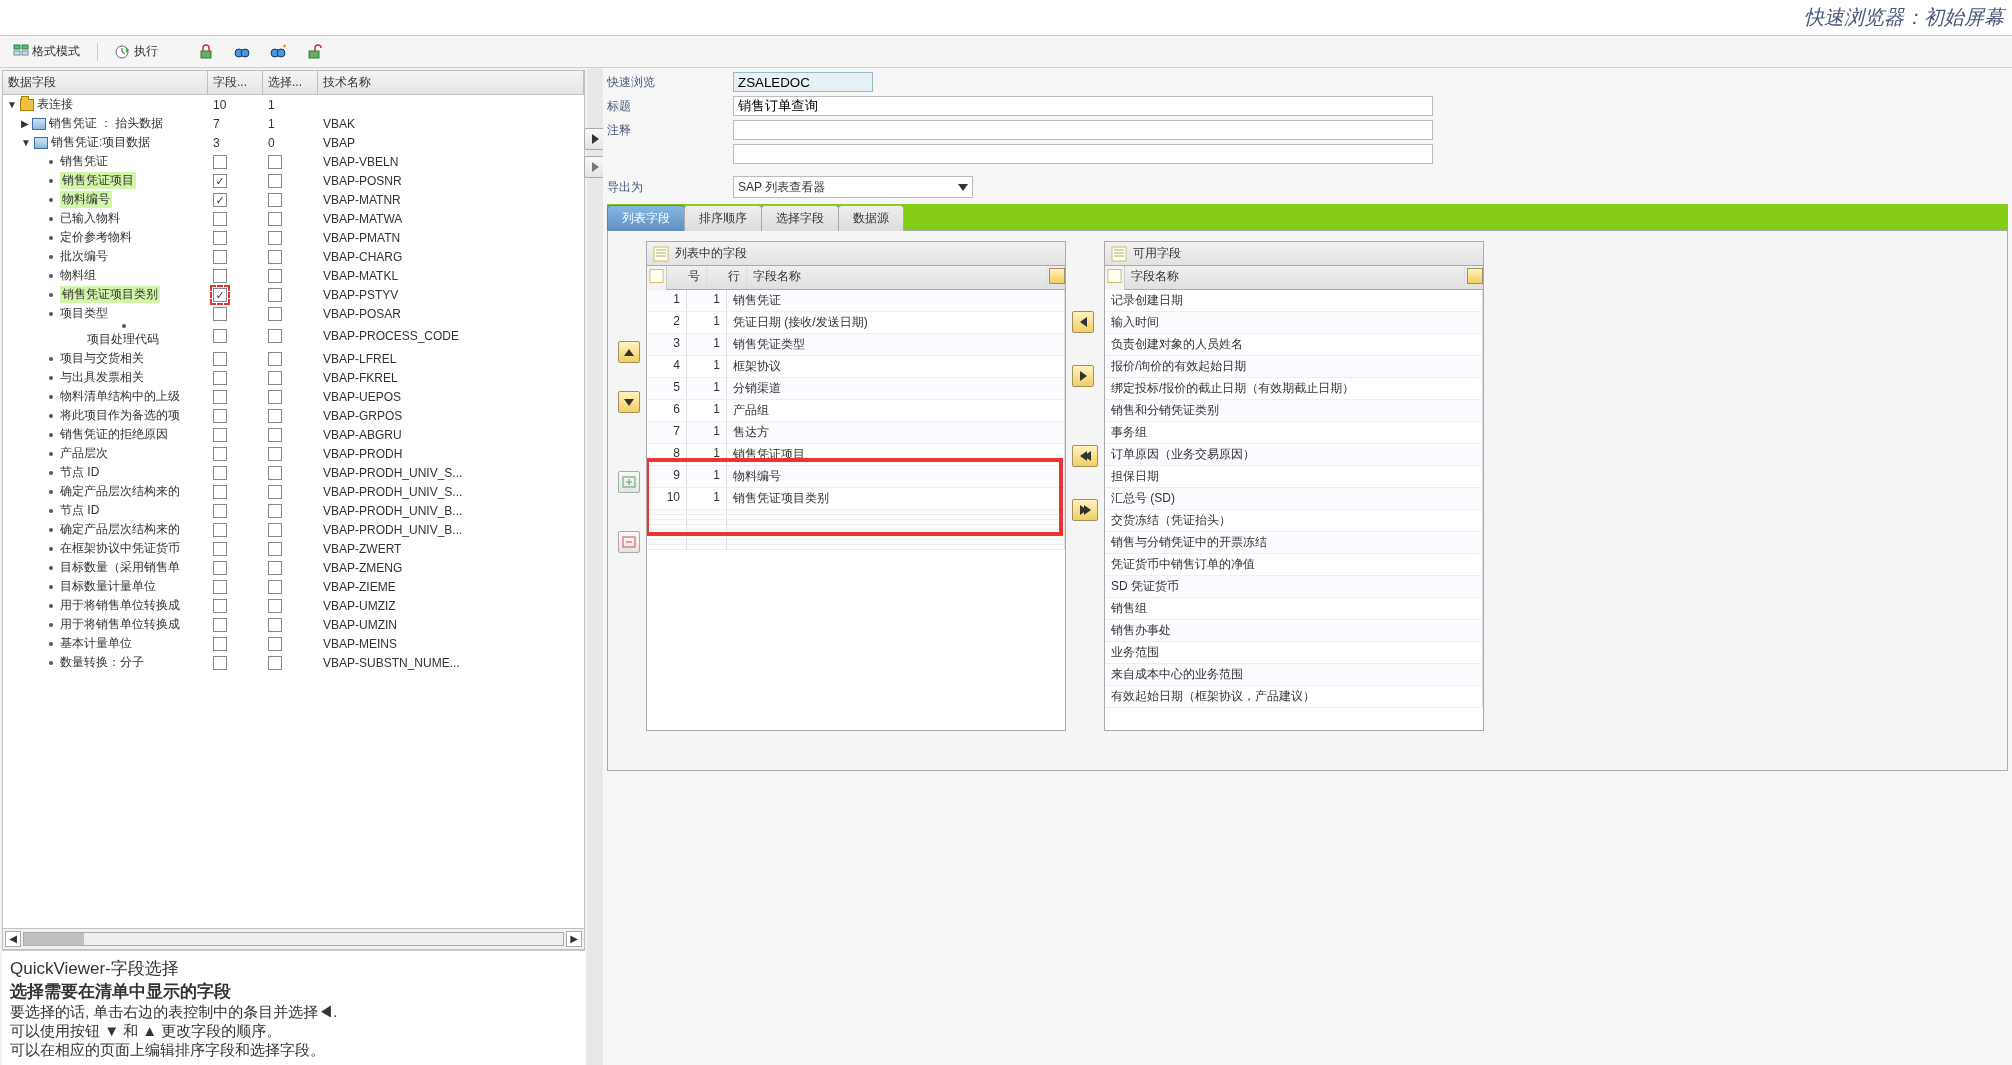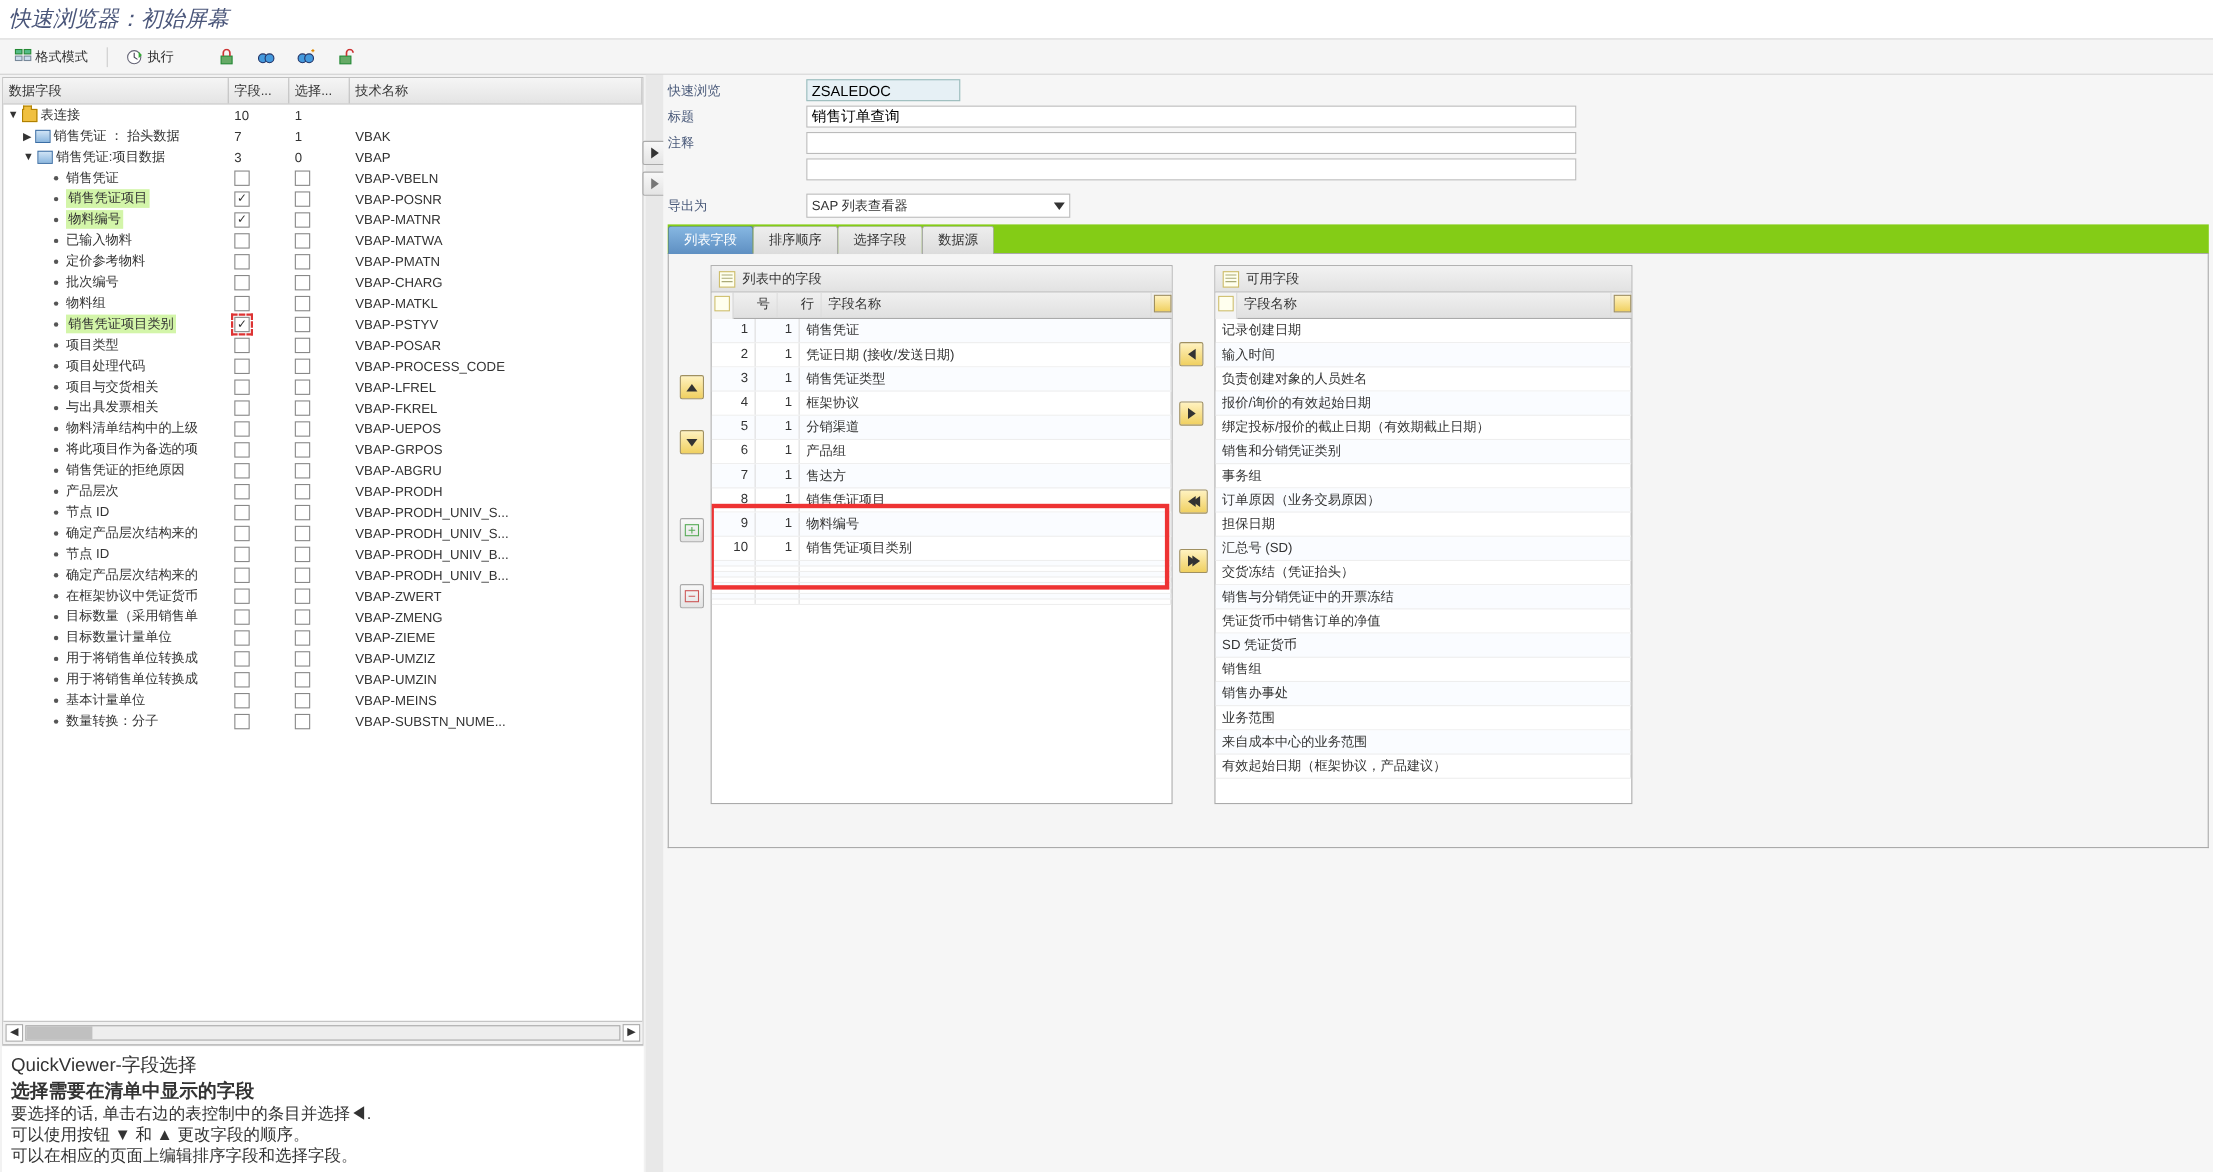--- a/index.html
+++ b/index.html
@@ -11,20 +11,21 @@
     color: #333;
   }
   .title-bar {
     background: #fff;
     border-bottom: 1px solid #ccc;
     padding: 4px 8px;
     font-size: 20px;
     font-style: italic;
     font-weight: 500;
     color: #4a567a;
+    text-align: right;
   }
   .toolbar {
     background: #f5f5f5;
     border-bottom: 1px solid #d0d0d0;
     padding: 4px 6px;
     display: flex;
     align-items: center;
     gap: 6px;
   }
   .tb-btn {
@@ -362,21 +363,21 @@
           <div class="tree-row">
             <div class="node-lbl" style="padding-left: 40px;">
               <span class="bullet"></span>
               <span>项目类型</span>
             </div>
             <div><span class="chk"></span></div>
             <div><span class="chk"></span></div>
             <div>VBAP-POSAR</div>
           </div>
           <div class="tree-row">
-            <div class="node-lbl" style="padding-left: 40px;">
+            <div class="node-lbl" style="padding-left: 40px; flex-direction: column;">
               <span class="bullet"></span>
               <span>项目处理代码</span>
             </div>
             <div><span class="chk"></span></div>
             <div><span class="chk"></span></div>
             <div>VBAP-PROCESS_CODE</div>
           </div>
           <div class="tree-row">
             <div class="node-lbl" style="padding-left: 40px;">
               <span class="bullet"></span>

